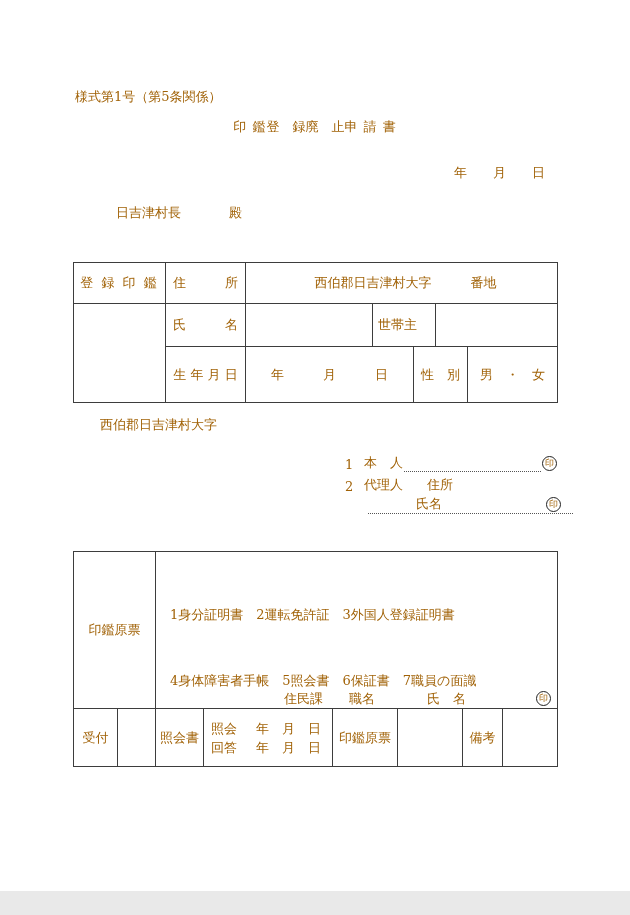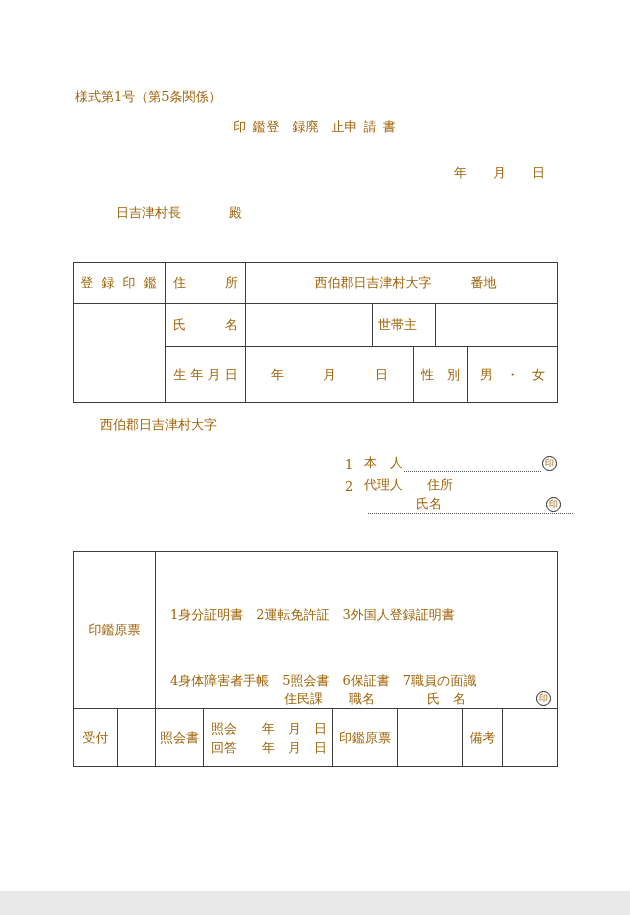--- a/index.html
+++ b/index.html
@@ -39,21 +39,21 @@
   .t1 .r2 td{height:42px;}
   .t1 .r3 td{height:55px;margin-left:48px;}
 
   .t2 .r1 td{height:72px;}
   .t2 .r2 td{height:57px;}
   .docs{vertical-align:top;position:relative;}
   .docs .dline{line-height:18px;padding-left:14px;margin-top:48px;}
   .docs .dline.first{padding-top:6px;}
   .docs .dline3{line-height:18px;padding-left:128px;position:relative;}
   .docs .seal{position:absolute;right:6px;top:1px;}
-  .dates div{display:flex;line-height:19px;padding-left:7px;gap:25px;}
+  .dates div{display:flex;line-height:19px;padding-left:7px;gap:19px;}
 
   
   .v-heading{left:100px;top:416px;}
   .v-line{display:flex;align-items:flex-end;height:17px;}
   .v-line1{left:345px;top:455px;width:212px;}
   .v-line2{left:345px;top:477px;width:212px;}
   .v-line3{left:368px;top:496px;width:205px;border-bottom:1px dotted #555;}
   .v-no{width:19px;flex:none;}
   .leader{flex:1;border-bottom:1px dotted #555;height:14px;margin:0 1px;}
   .gap8{margin-left:24px;}

